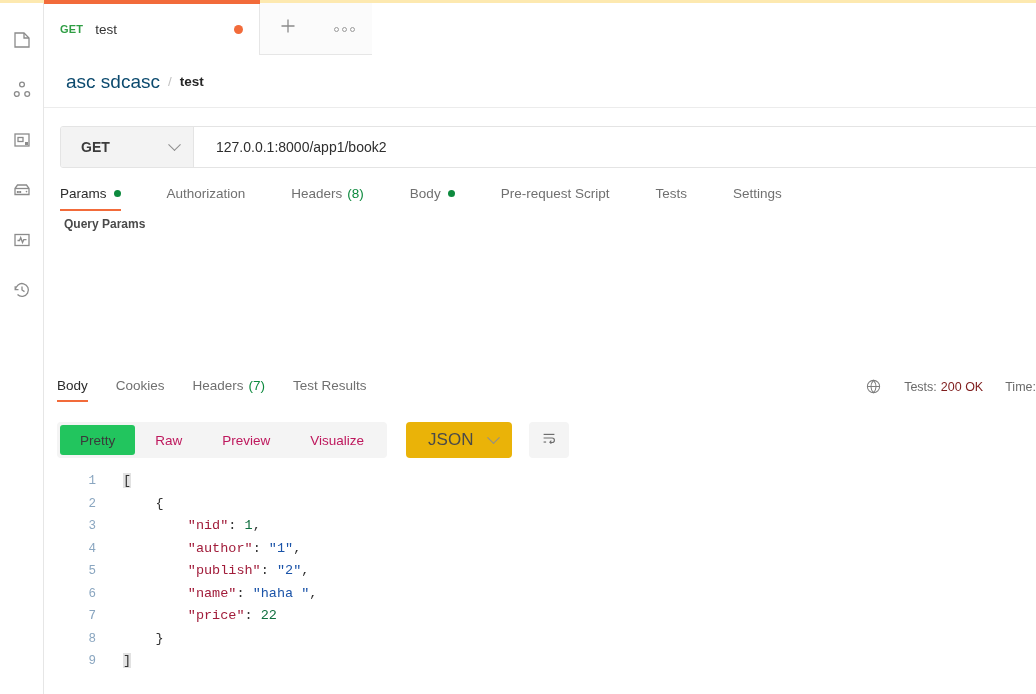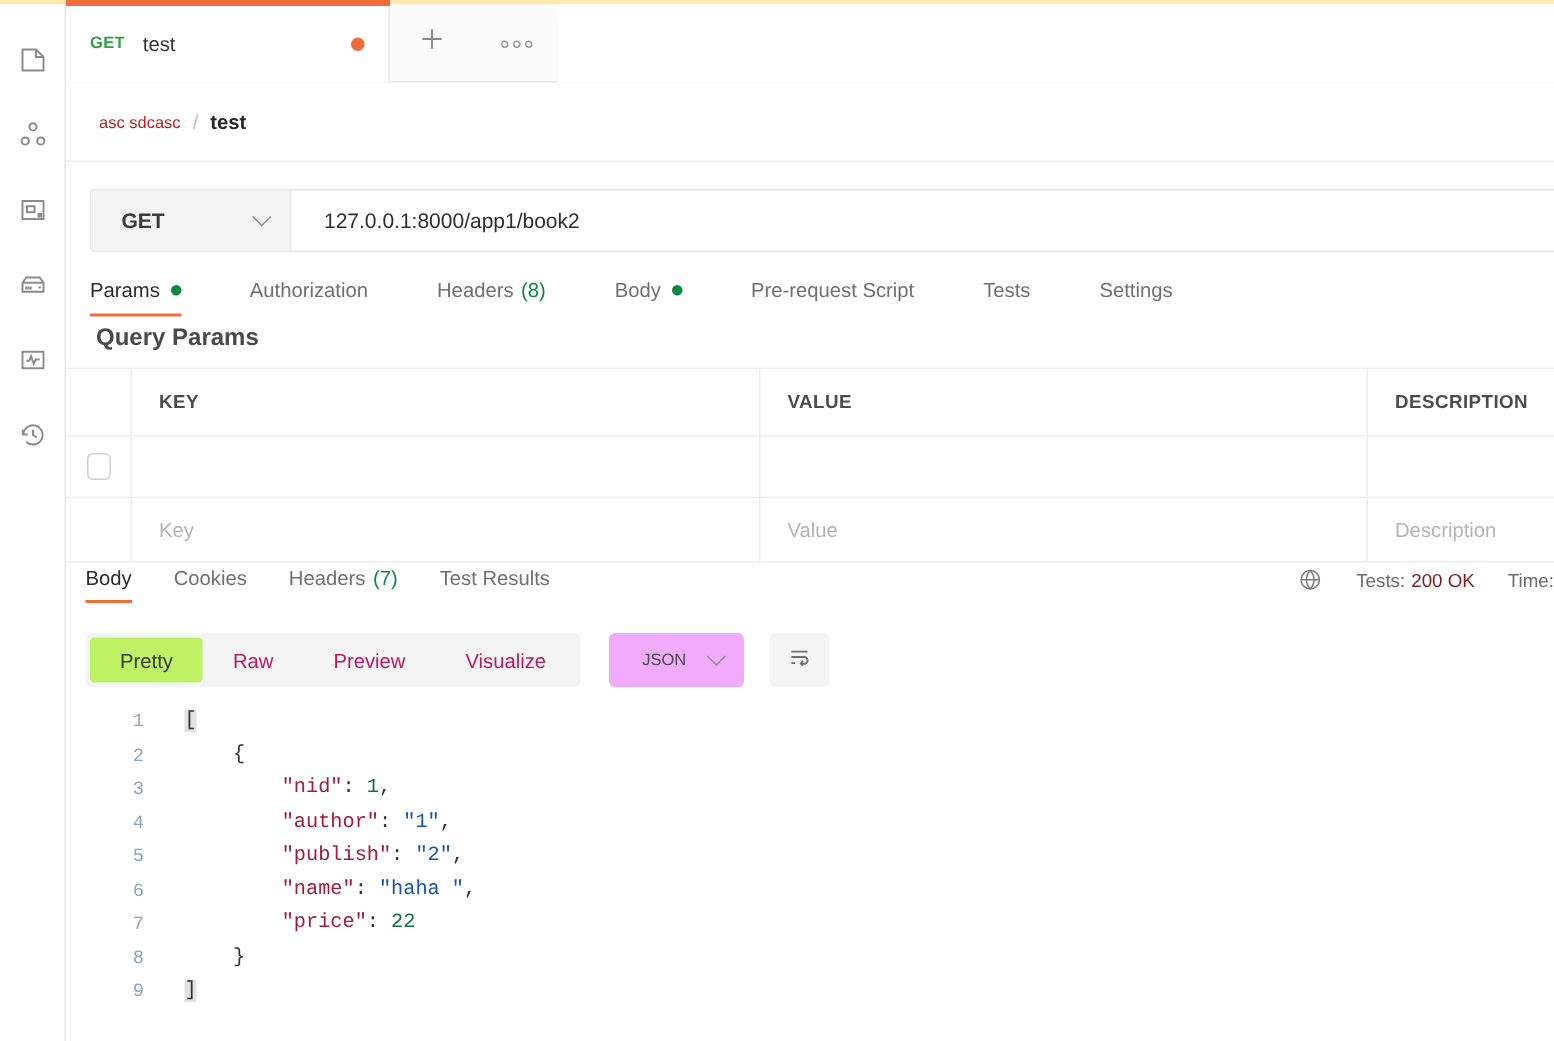--- a/index.html
+++ b/index.html
@@ -109,21 +109,21 @@
 
   
   .breadcrumb {
     position: absolute; left: 44px; top: 56px;
     width: 992px; height: 52px;
     background: #ffffff;
     display: flex; align-items: center;
     padding-left: 22px;
     border-bottom: 1px solid #ececec;
   }
-  .bc-parent { font-size: 11px; color: #b91c1c; }
+  .bc-parent { font-size: 19px; color: #0c4a6e; }
   .bc-sep    { font-size: 13.5px; color: #c2c2c2; margin: 0 8px; }
   .bc-current{ font-size: 13.5px; color: #262626; font-weight: bold; }
 
   
   .urlbar {
     position: absolute; left: 60px; top: 126px;
     width: 1000px; height: 42px;
     display: flex;
     border: 1px solid #e4e4e4;
     border-radius: 3px;
@@ -180,21 +180,21 @@
   .reqtab .greendot {
     width: 7px; height: 7px; border-radius: 50%;
     background: #0d8a3e;
     margin-left: 7px;
   }
   .reqtab .count { color: #0d8a3e; margin-left: 5px; }
 
   
   .qp-title {
     position: absolute; left: 64px; top: 217px;
-    font-size: 16px; font-weight: bold; color: #4a4a4a;
+    font-size: 12px; font-weight: bold; color: #4a4a4a;
   }
   .ptable {
     position: absolute; left: 44px; top: 245px;
     width: 992px;
     border-top: 1px solid #ededed;
     border-bottom: 1px solid #ededed;
   }
   .prow {
     display: flex;
     height: 41px;
@@ -275,31 +275,31 @@
   }
   .seg-item {
     height: 30px;
     display: flex; align-items: center;
     padding: 0 20px;
     font-size: 13.5px;
     color: #be185d;
     border-radius: 3px;
   }
   .seg-item.active {
-    background: #bef264;
+    background: #22c55e;
     color: #3a3a3a;
   }
   .fmt {
     margin-left: 19px;
     height: 36px;
-    background: #f0abfc;
+    background: #eab308;
     border-radius: 4px;
     display: flex; align-items: center;
     padding: 0 14px 0 22px;
-    font-size: 11px;
+    font-size: 17px;
     color: #4a4a4a;
     gap: 16px;
   }
   .wrapbtn {
     margin-left: 17px;
     width: 40px; height: 36px;
     background: #f4f4f4;
     border-radius: 4px;
     display: flex; align-items: center; justify-content: center;
     color: #6e6e6e;
@@ -453,42 +453,20 @@
     <div class="reqtab">
       <span>Tests</span>
     </div>
     <div class="reqtab">
       <span>Settings</span>
     </div>
   </div>
 
   <div class="qp-title">Query Params</div>
 
-  <div class="ptable">
-    <div class="prow hdr">
-      <div class="pcell c-check"></div>
-      <div class="pcell c-key">KEY</div>
-      <div class="pcell c-val">VALUE</div>
-      <div class="pcell c-desc">DESCRIPTION</div>
-    </div>
-    <div class="prow row-empty">
-      <div class="pcell c-check">
-        <span class="chkbox"></span>
-      </div>
-      <div class="pcell c-key"></div>
-      <div class="pcell c-val"></div>
-      <div class="pcell c-desc"></div>
-    </div>
-    <div class="prow row-ph">
-      <div class="pcell c-check"></div>
-      <div class="pcell c-key">Key</div>
-      <div class="pcell c-val">Value</div>
-      <div class="pcell c-desc">Description</div>
-    </div>
-  </div>
 
   <div class="resp-tabs">
     <div class="rtab active">
       <span>Body</span>
     </div>
     <div class="rtab">
       <span>Cookies</span>
     </div>
     <div class="rtab">
       <span>Headers</span>

